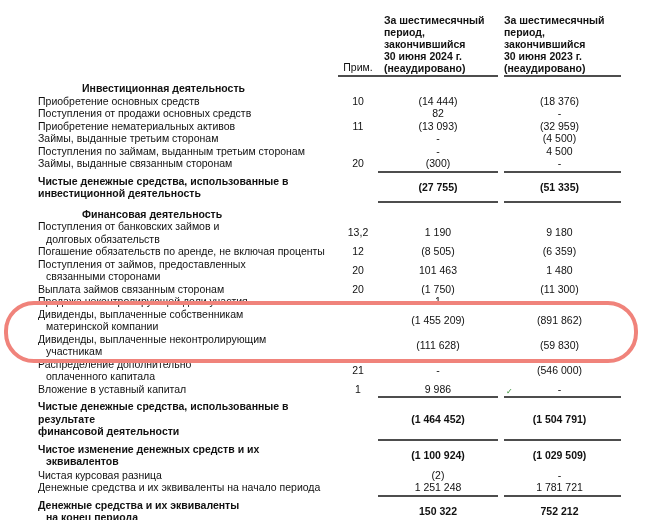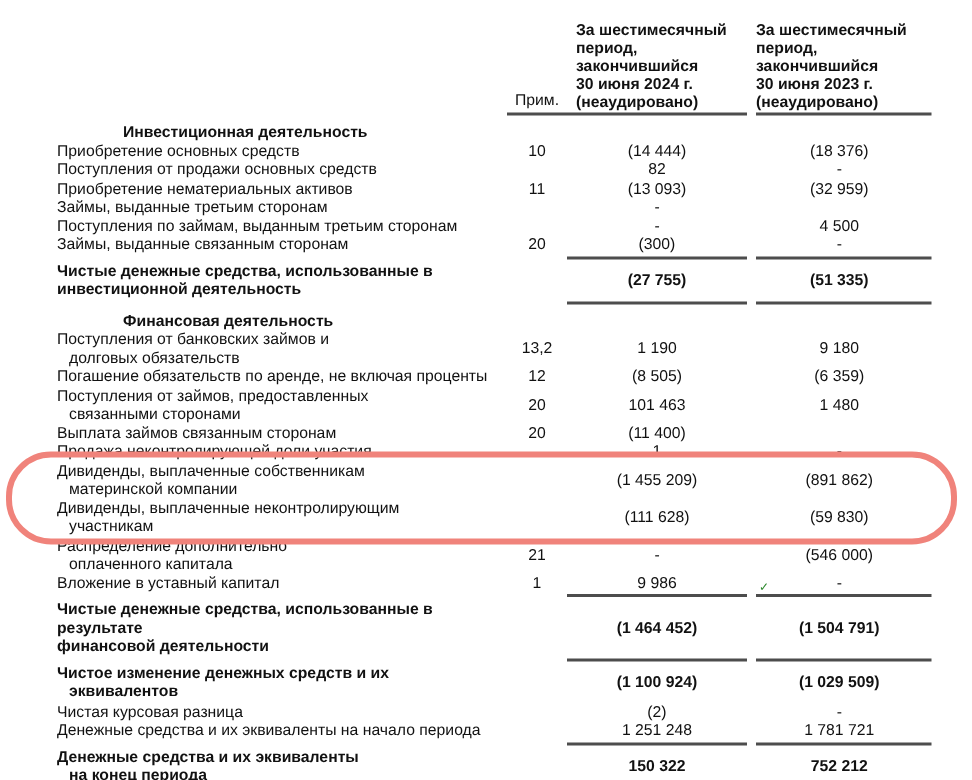--- a/index.html
+++ b/index.html
@@ -113,20 +113,21 @@
           <div class="cell-note">11</div>
           <div class="cell-v1">(13 093)</div>
           <div class="cell-v2">(32 959)</div>
         </div>
         <div class="grid-row row-item">
           <div class="cell-label">
             <div class="line">Займы, выданные третьим сторонам</div>
           </div>
           <div class="cell-note"></div>
           <div class="cell-v1">-</div>
+          <div class="cell-v2">(4 500)</div>
         </div>
         <div class="grid-row row-item">
           <div class="cell-label">
             <div class="line">Поступления по займам, выданным третьим сторонам</div>
           </div>
           <div class="cell-note"></div>
           <div class="cell-v1">-</div>
           <div class="cell-v2">4 500</div>
         </div>
         <div class="grid-row row-item">
@@ -186,21 +187,22 @@
           </div>
           <div class="cell-note">20</div>
           <div class="cell-v1">101 463</div>
           <div class="cell-v2">1 480</div>
         </div>
         <div class="grid-row row-item">
           <div class="cell-label">
             <div class="line">Выплата займов связанным сторонам</div>
           </div>
           <div class="cell-note">20</div>
-          <div class="cell-v2">(11 400)</div>
+          <div class="cell-v1">(1 750)</div>
+          <div class="cell-v2">(11 300)</div>
         </div>
         <div class="grid-row row-item">
           <div class="cell-label">
             <div class="line">Продажа неконтролирующей доли участия</div>
           </div>
           <div class="cell-note"></div>
           <div class="cell-v1">1</div>
           <div class="cell-v2">-</div>
         </div>
         <div class="grid-row row-item">

